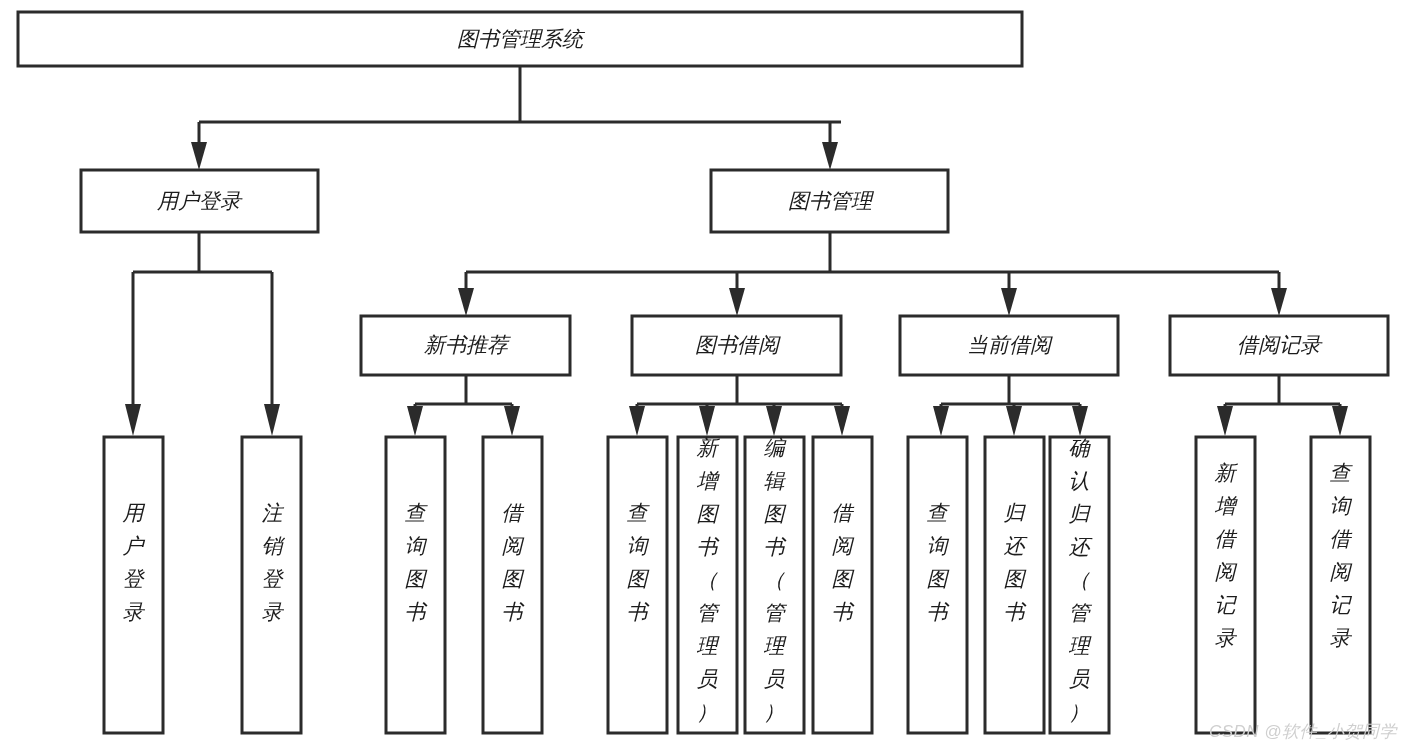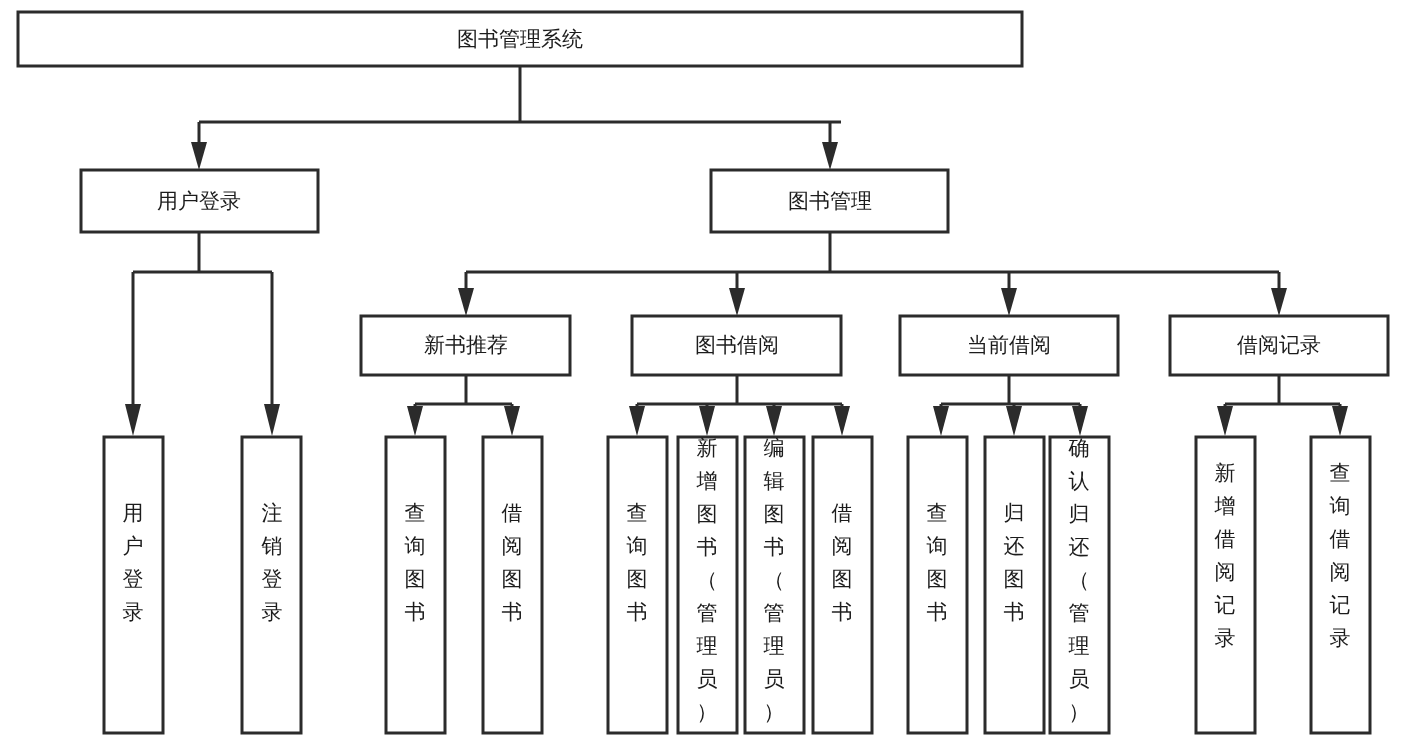--- a/index.html
+++ b/index.html
@@ -1,17 +1,17 @@
 <!DOCTYPE html>
 <html><head>
 <meta charset="utf-8">
 <style>
   html,body{margin:0;padding:0;background:#ffffff;}
   body{width:1405px;height:747px;font-family:"Liberation Sans","DejaVu Sans",sans-serif;overflow:hidden;}
-  #stage{position:relative;width:1405px;height:747px;background:#fff;}
+  #stage{position:relative;width:1405px;height:747px;background:#fff;font-style:italic;}
   svg#diagram{position:absolute;left:0;top:0;width:1405px;height:747px;}
   .node-rect{fill:#ffffff;stroke:#2b2b2b;stroke-width:3;}
   .link{stroke:#2b2b2b;stroke-width:3;fill:none;stroke-linecap:butt;}
   .arrow-head{fill:#2b2b2b;stroke:none;}
   .node-label{font-family:"Liberation Sans","DejaVu Sans",sans-serif;fill:#1c1c1c;font-size:21px;dominant-baseline:middle;text-anchor:middle;}
   .leaf-label{font-family:"Liberation Sans","DejaVu Sans",sans-serif;fill:#1c1c1c;font-size:21px;text-anchor:middle;}
   .watermark{position:absolute;right:8px;bottom:4px;color:#cfcfcf;font-size:17px;font-family:"Liberation Sans","DejaVu Sans",sans-serif;white-space:nowrap;letter-spacing:0.5px;}
 </style>
 </head>
 <body>
@@ -175,13 +175,14 @@
       <rect class="node-rect" x="1196" y="437" width="59" height="296"></rect>
       <text class="leaf-label" x="1225" y="480"><tspan x="1225" y="480">新</tspan><tspan x="1225" y="513">增</tspan><tspan x="1225" y="546">借</tspan><tspan x="1225" y="579">阅</tspan><tspan x="1225" y="612">记</tspan><tspan x="1225" y="645">录</tspan></text>
     </g>
     <g>
       <rect class="node-rect" x="1311" y="437" width="59" height="296"></rect>
       <text class="leaf-label" x="1340" y="480"><tspan x="1340" y="480">查</tspan><tspan x="1340" y="513">询</tspan><tspan x="1340" y="546">借</tspan><tspan x="1340" y="579">阅</tspan><tspan x="1340" y="612">记</tspan><tspan x="1340" y="645">录</tspan></text>
     </g>
 
   </svg>
 
+  <div class="watermark">CSDN @软件_小贺同学</div>
 </div>
 
 </body></html>

